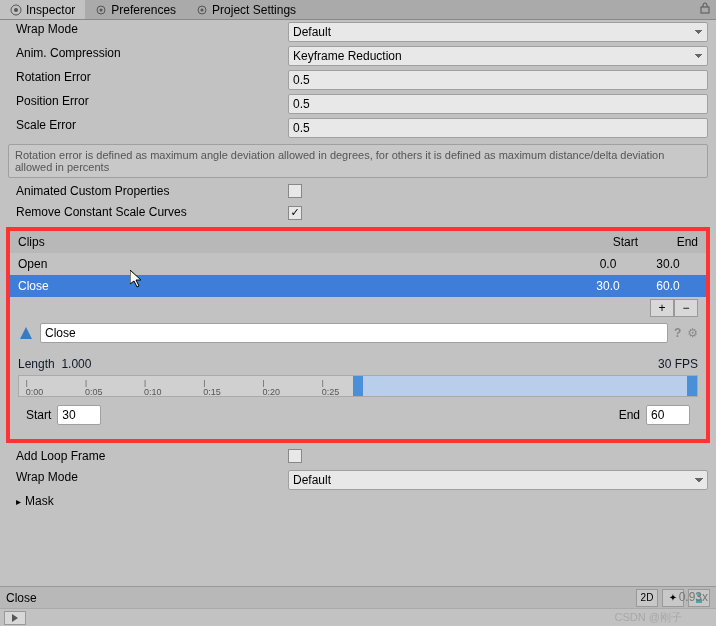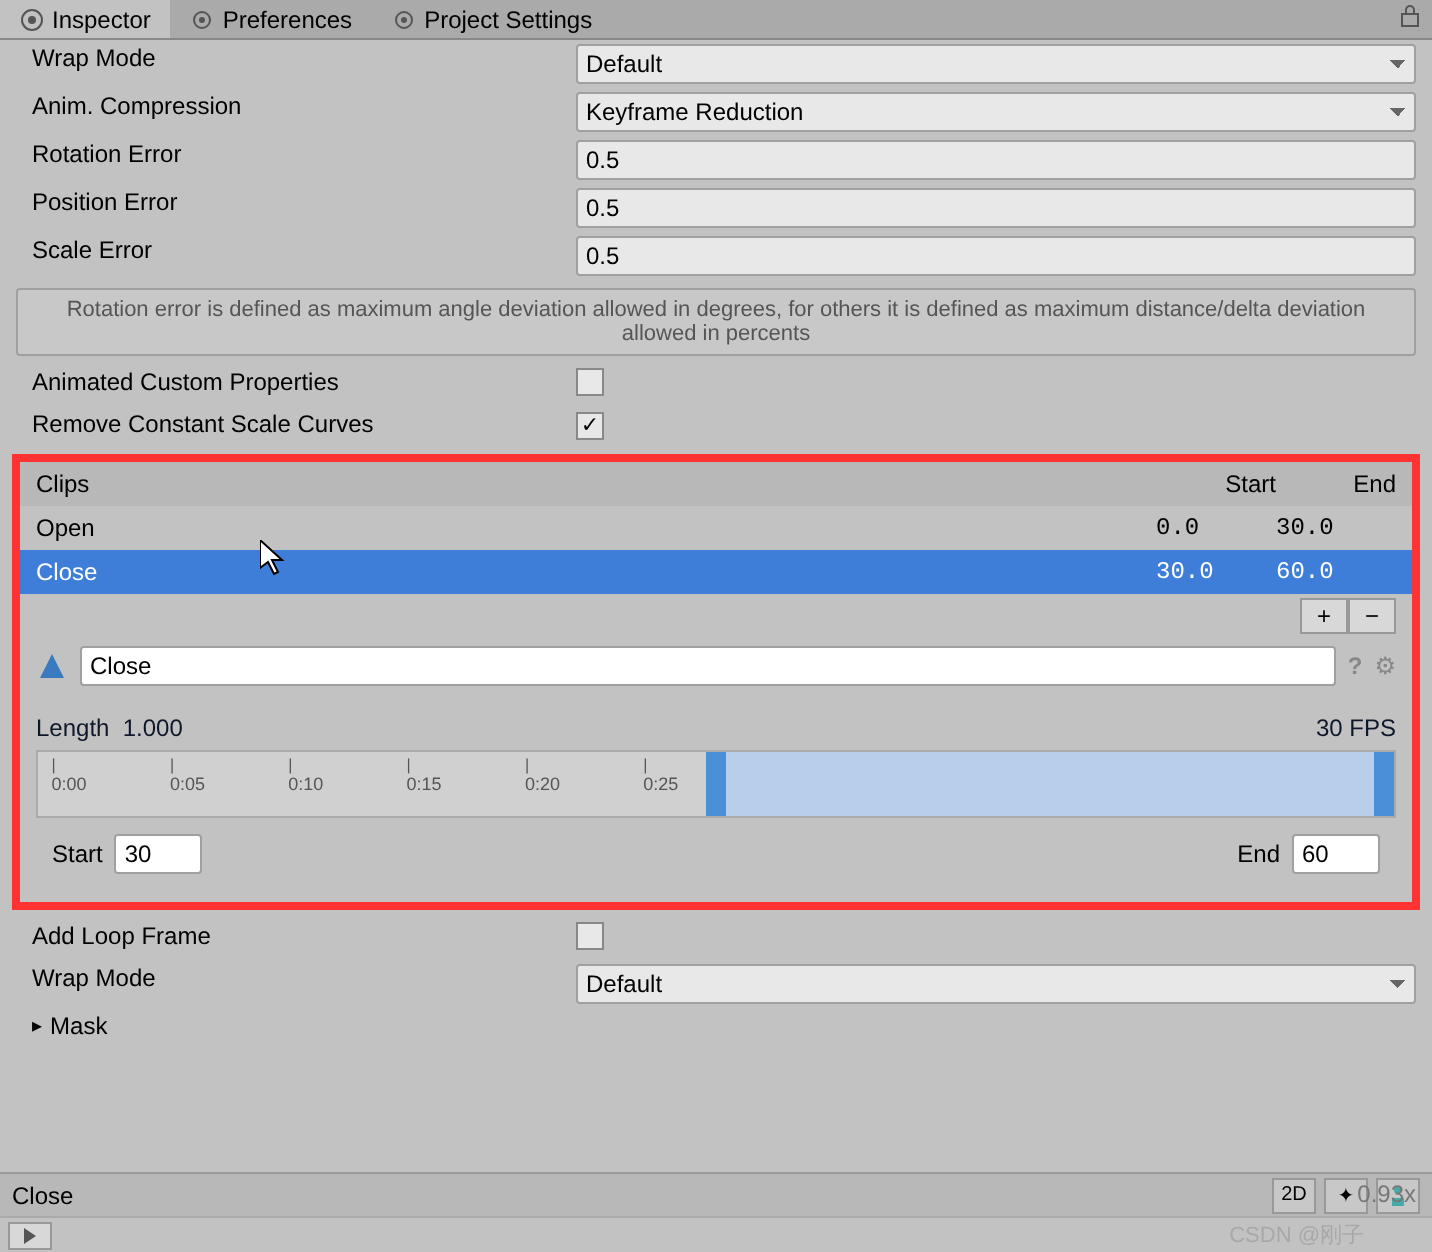--- a/index.html
+++ b/index.html
@@ -15,50 +15,50 @@
 .row { display: flex; align-items: flex-start; min-height: 20px; padding: 2px 0; }
 .row-label { width: 280px; padding-left: 8px; }
 .row-value { flex: 1; }
 
 select, input[type="text"] {
   width: 100%; background: #e8e8e8; border: 1px solid #a0a0a0; border-radius: 2px;
   padding: 2px 4px; font-size: 12px; color: #000;
 }
 select { appearance: none; background-image: linear-gradient(45deg, transparent 50%, #666 50%), linear-gradient(-45deg, transparent 50%, #666 50%); background-position: right 8px center, right 4px center; background-size: 4px 4px; background-repeat: no-repeat; padding-right: 18px; }
 
-.info-box { background: #c8c8c8; border: 1px solid #a0a0a0; border-radius: 2px; padding: 4px 6px; margin: 4px 8px; font-size: 11px; color: #555; text-align: center; }
+.info-box { background: #c8c8c8; border: 1px solid #a0a0a0; border-radius: 2px; padding: 4px 6px; margin: 4px 8px; font-size: 11px; color: #555; }
 
 .checkbox { width: 14px; height: 14px; background: #e8e8e8; border: 1px solid #888; display: inline-flex; align-items: center; justify-content: center; }
 .checkbox.checked::after { content: "✓"; font-size: 11px; color: #000; }
 
 .highlight-box { border: 4px solid #ff3333; margin: 4px 6px; padding-bottom: 8px; }
 
 .clips-header { display: flex; background: #b8b8b8; padding: 4px 8px; font-size: 12px; }
 .clips-header .col-name { flex: 1; }
 .clips-header .col-start, .clips-header .col-end { width: 60px; text-align: right; }
 
 .clip-row { display: flex; padding: 4px 8px; cursor: pointer; }
 .clip-row .col-name { flex: 1; }
-.clip-row .col-start, .clip-row .col-end { width: 60px; text-align: left; font-family: Liberation Mono, monospace; }
+.clip-row .col-start, .clip-row .col-end { width: 60px; text-align: center; }
 .clip-row.selected { background: #3e7ed8; color: #fff; }
 
 .clip-buttons { display: flex; justify-content: flex-end; padding: 2px 8px; background: #c2c2c2; gap: 0; }
 .clip-btn { width: 24px; height: 18px; background: #d8d8d8; border: 1px solid #999; text-align: center; line-height: 16px; cursor: pointer; }
 
 .clip-name-row { display: flex; align-items: center; padding: 4px 8px; gap: 6px; }
 .clip-name-row input { flex: 1; background: #fff; }
 .triangle { width: 16px; height: 16px; }
 .help-icon { color: #888; font-weight: bold; }
 .gear-small { color: #888; }
 
 .timeline-section { padding: 6px 8px; }
 .length-row { display: flex; padding: 4px 0; color: #0f172a; }
 .length-row .fps { margin-left: auto; }
 
-.timeline { position: relative; height: 34px; background: #d0d0d0; border: 1px solid #aaa; }
+.timeline { position: relative; height: 22px; background: #d0d0d0; border: 1px solid #aaa; }
 .timeline-fill { position: absolute; left: 50%; right: 0; top: 0; bottom: 0; background: #b8ceea; }
 .timeline-handle-left { position: absolute; left: calc(50% - 5px); top: 0; bottom: 0; width: 10px; background: #4a90d8; cursor: ew-resize; }
 .timeline-handle-right { position: absolute; right: 0; top: 0; bottom: 0; width: 10px; background: #4a90d8; cursor: ew-resize; }
 .timeline-ticks { position: absolute; inset: 0; display: flex; align-items: flex-start; font-size: 9px; color: #555; }
 .tick { position: absolute; top: 2px; }
 .tick::before { content: "|"; display: block; font-size: 8px; }
 
 .startend-row { display: flex; align-items: center; padding: 8px 8px 0; gap: 6px; }
 .startend-row input { width: 44px; background: #fff; }
 .startend-row .spacer { flex: 1; }

